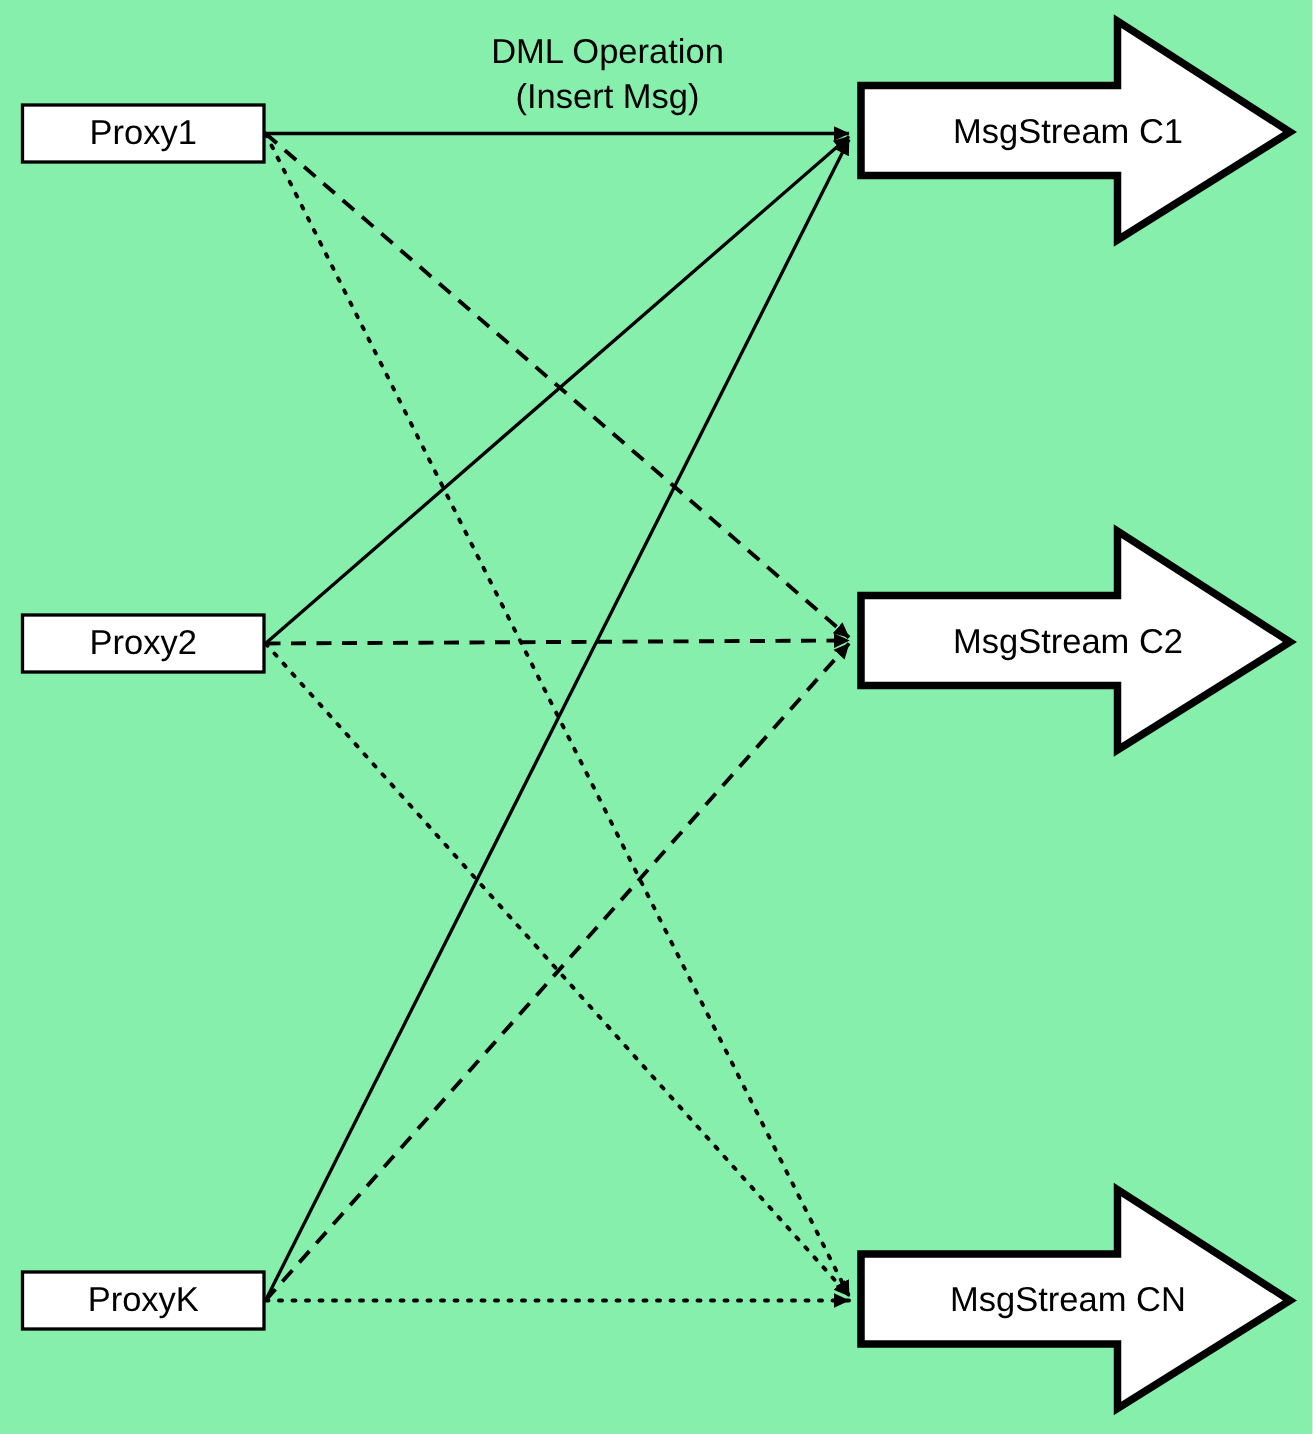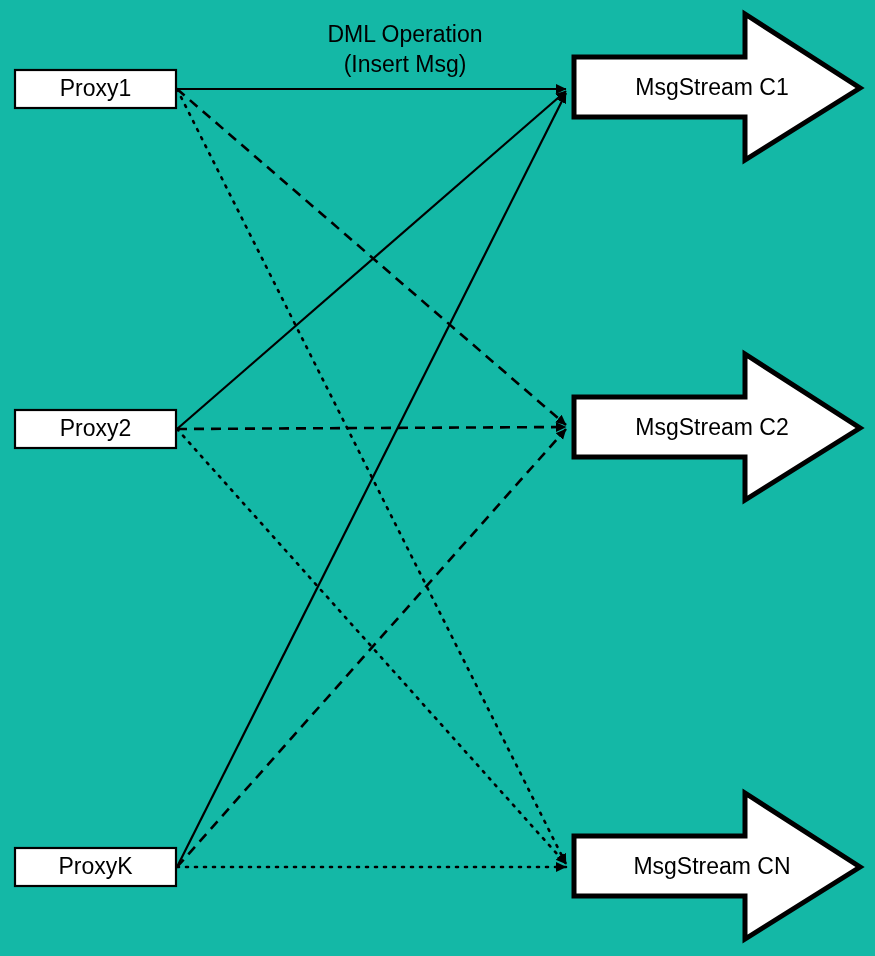--- a/index.html
+++ b/index.html
@@ -7,21 +7,21 @@
     padding: 0;
     background: #ffffff;
   }
   body {
     font-family: "Liberation Sans", sans-serif;
   }
   #canvas {
     position: relative;
     width: 875px;
     height: 956px;
-    background: #14b8a6;
+    background: #86efac;
     overflow: hidden;
   }
   #diagram-svg {
     position: absolute;
     left: 0;
     top: 0;
     width: 875px;
     height: 956px;
   }
   .proxy-label {

